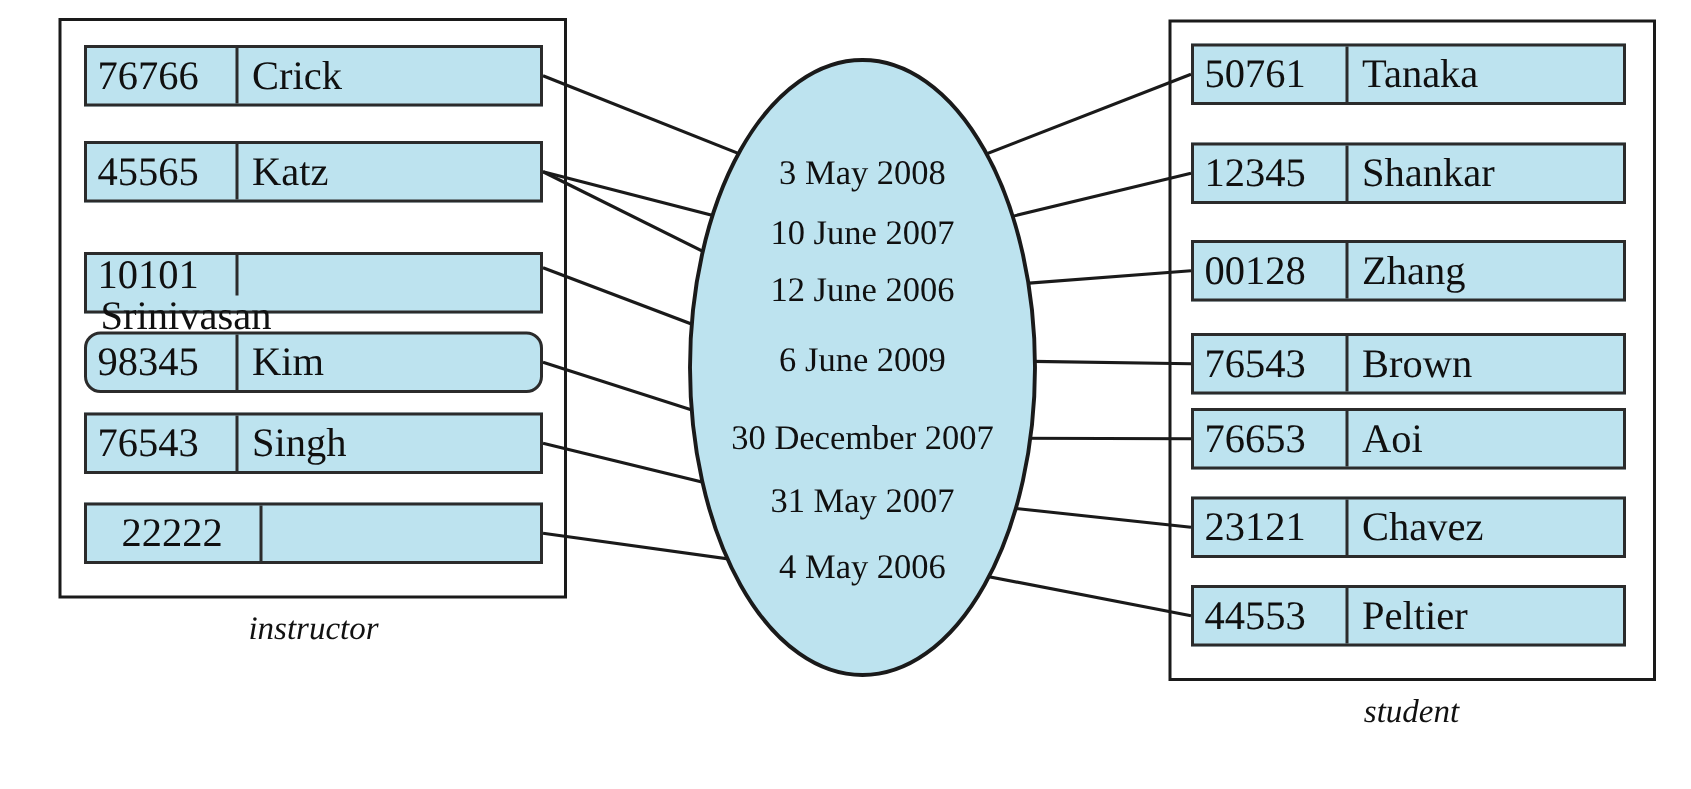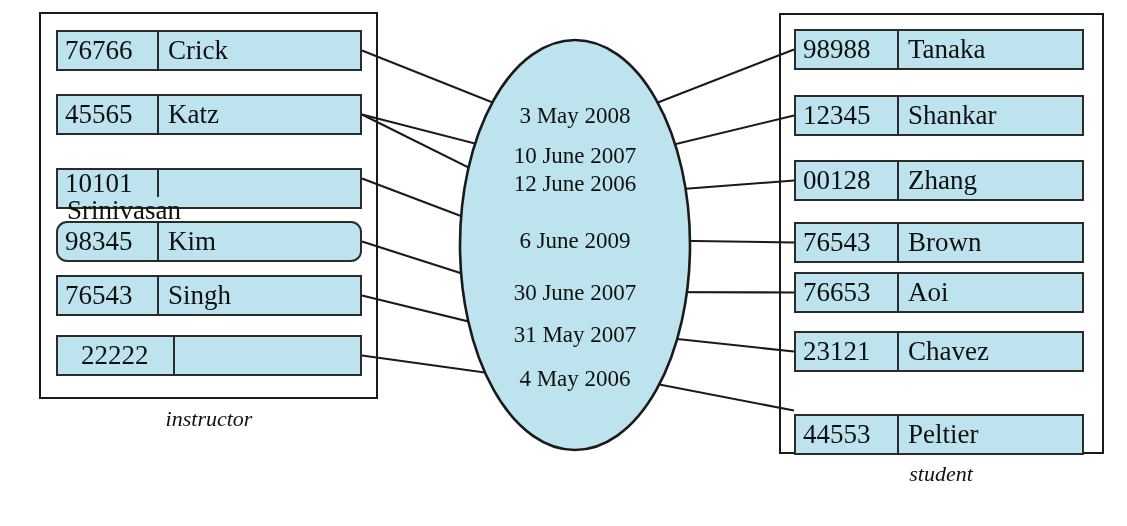--- a/index.html
+++ b/index.html
@@ -161,21 +161,21 @@
       </div>
       <div class="row" style="top: 335px; padding-left: 16px;">
         <div class="cell cell-id">22222</div>
       </div>
     </div>
   <div id="instructor-caption" class="caption">instructor</div>
 
   <div id="student-box" class="entity-box"></div>
   <div id="student-rows">
       <div class="row" style="top: 29px;">
-        <div class="cell cell-id">98988</div>
+        <div class="cell cell-id">50761</div>
         <div class="cell cell-name">Tanaka</div>
       </div>
       <div class="row" style="top: 95px;">
         <div class="cell cell-id">12345</div>
         <div class="cell cell-name">Shankar</div>
       </div>
       <div class="row" style="top: 160px;">
         <div class="cell cell-id">00128</div>
         <div class="cell cell-name">Zhang</div>
       </div>
@@ -184,29 +184,29 @@
         <div class="cell cell-name">Brown</div>
       </div>
       <div class="row" style="top: 272px;">
         <div class="cell cell-id">76653</div>
         <div class="cell cell-name">Aoi</div>
       </div>
       <div class="row" style="top: 331px;">
         <div class="cell cell-id">23121</div>
         <div class="cell cell-name">Chavez</div>
       </div>
-      <div class="row" style="top: 390px; margin-top: 24px;">
+      <div class="row" style="top: 390px;">
         <div class="cell cell-id">44553</div>
         <div class="cell cell-name">Peltier</div>
       </div>
     </div>
   <div id="student-caption" class="caption">student</div>
 
   <div id="date-labels">
       <div class="date-label" style="left: 575px; top: 115px;">3 May 2008</div>
       <div class="date-label" style="left: 575px; top: 155px;">10 June 2007</div>
-      <div class="date-label" style="left: 575px; top: 183px;">12 June 2006</div>
+      <div class="date-label" style="left: 575px; top: 193px;">12 June 2006</div>
       <div class="date-label" style="left: 575px; top: 240px;">6 June 2009</div>
-      <div class="date-label" style="left: 575px; top: 292px;">30 June 2007</div>
+      <div class="date-label" style="left: 575px; top: 292px;">30 December 2007</div>
       <div class="date-label" style="left: 575px; top: 334px;">31 May 2007</div>
       <div class="date-label" style="left: 575px; top: 378px;">4 May 2006</div>
     </div>
 </div>
 
 </body></html>

